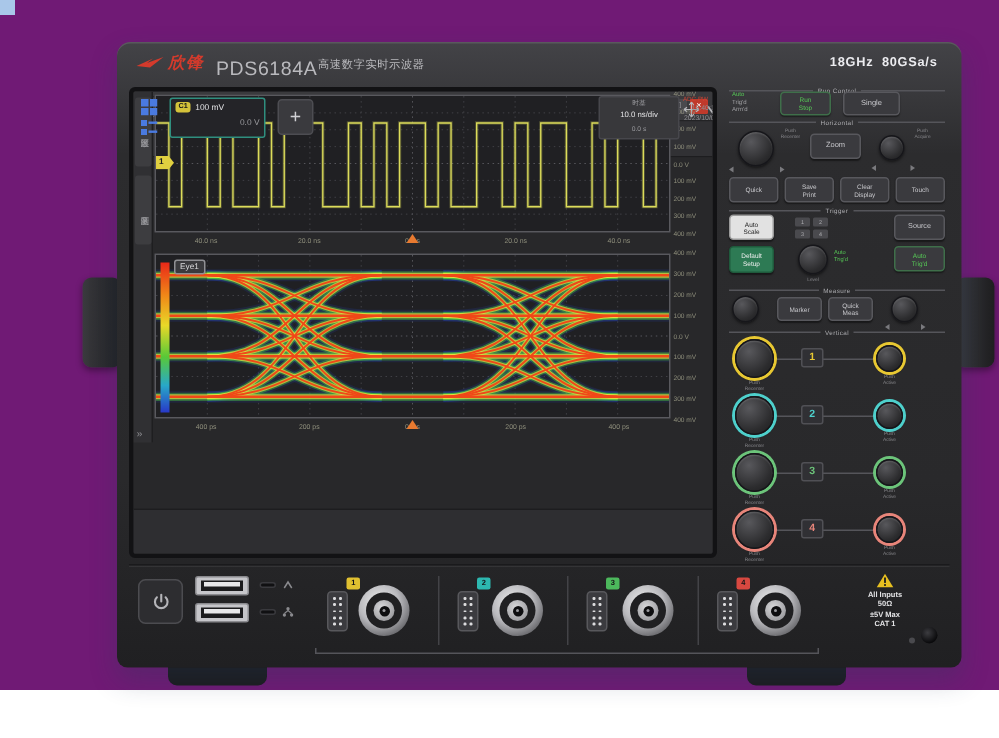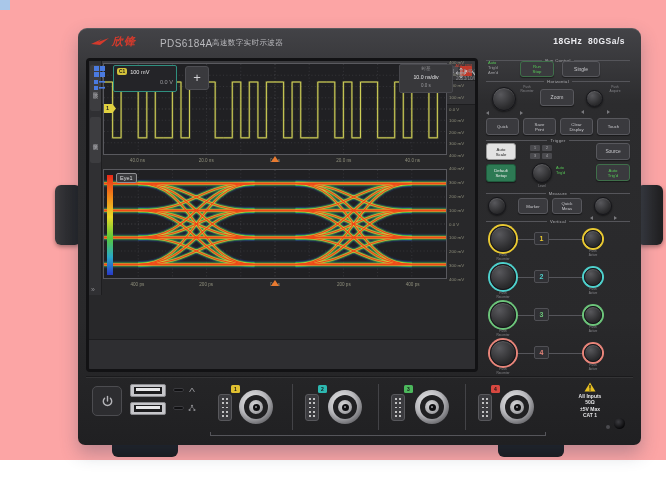--- a/index.html
+++ b/index.html
@@ -1,34 +1,34 @@
 <!DOCTYPE html>
 <html><head>
 <meta charset="utf-8">
 <style>
   *{box-sizing:border-box;margin:0;padding:0}
   html,body{background:#dfe6f0}
-  .page{position:relative;width:666px;height:492px;background:#fca5a5;overflow:hidden;
+  .page{position:relative;width:666px;height:492px;background:#701a75;overflow:hidden;
         font-family:"Liberation Sans",sans-serif;text-decoration:underline;}
   .abs{position:absolute}
   .corner{left:0;top:0;width:10px;height:10px;background:#a9c7e9}
   .bottom-strip{left:0;top:460px;width:666px;height:32px;background:#ffffff}
 
   
   .handle{width:26px;height:60px;background:linear-gradient(90deg,#3a3a3e,#1e1e20);border-radius:6px;top:185px;box-shadow:0 2px 4px rgba(0,0,0,.35)}
   .hl{left:55px}.hr{left:637px}
   .foot{width:66px;height:14px;background:#1b1b1d;border-radius:0 0 6px 6px;top:443px}
   .f1{left:112px}.f2{left:498px}
   .scope{left:78px;top:28px;width:563px;height:417px;border-radius:9px 9px 7px 7px;
          background:linear-gradient(#434347,#2c2c2e 18%,#29292b 70%,#202022);
          box-shadow:0 8px 18px rgba(40,60,90,.30), inset 0 1px 0 rgba(255,255,255,.12);}
 
   
   .brand{left:34px;top:6px;color:#d43a2c;font-size:11px;font-weight:bold;font-style:italic;letter-spacing:1px}
-  .model{left:82px;top:10px;color:#b9b9bd;font-size:10px;letter-spacing:.4px}
+  .model{left:66px;top:10px;color:#b9b9bd;font-size:13px;letter-spacing:.4px}
   .mname{left:134px;top:10px;color:#b9b9bd;font-size:7.5px;letter-spacing:.4px}
   .specs{right:16px;top:8px;color:#ececf0;font-size:8.5px;font-weight:bold;letter-spacing:.5px}
 
   
   .screen{left:8px;top:30px;width:392px;height:314px;background:#2a2a2c;border:3px solid #121214;border-radius:4px;overflow:hidden}
   .menubar{left:0;top:0;width:100%;height:20px;background:#3a3a3d;border-bottom:1px solid #232325;display:flex;align-items:center}
   .mlogo{color:#d43a2c;font-size:7.5px;font-weight:bold;font-style:italic;margin:0 8px 0 4px}
   .mitem{color:#d2d2d4;font-size:7px;margin-right:9.5px;cursor:default}
   .winbtns{margin-left:auto;display:flex;gap:2px;margin-right:3px}
   .wb{width:12px;height:10px;background:#4a4a4e;border-radius:1px;color:#c8c8cc;font-size:6px;line-height:10px;text-align:center}

